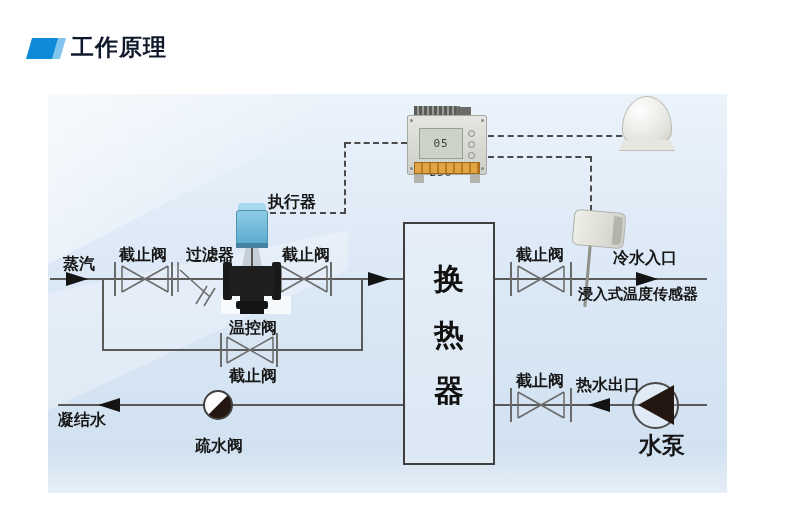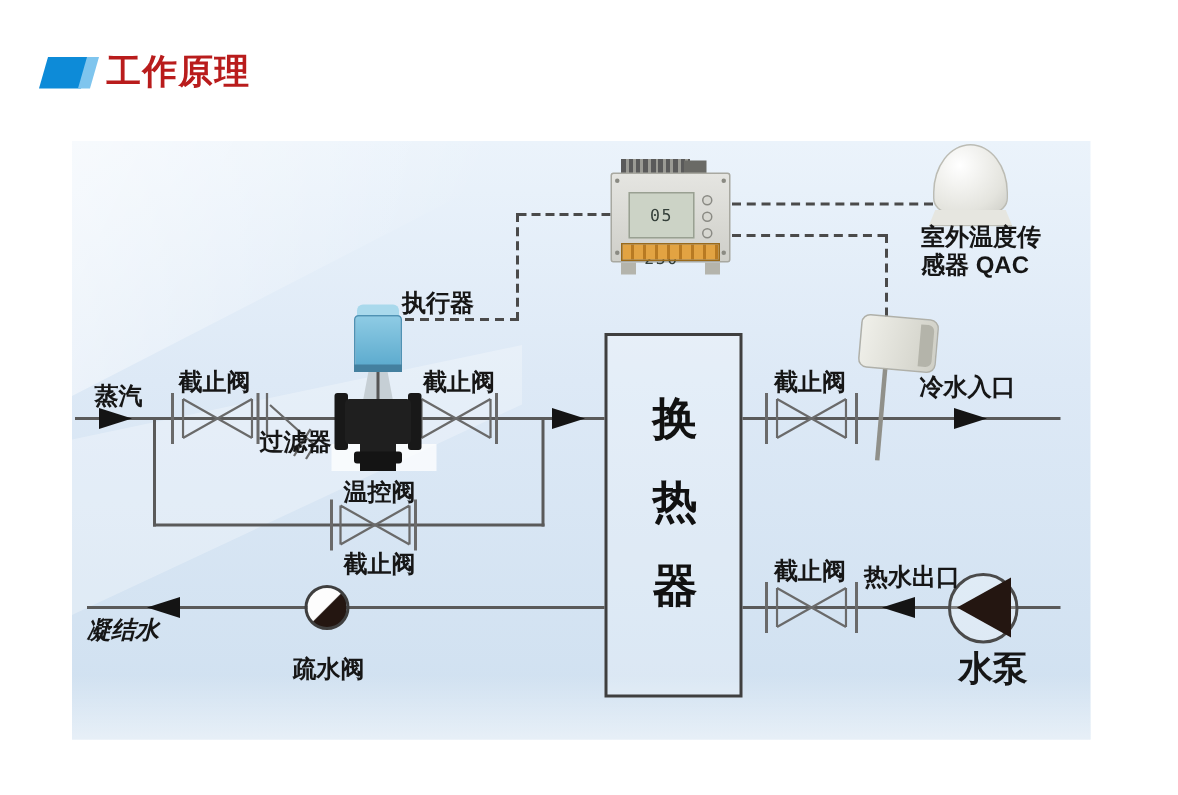--- a/index.html
+++ b/index.html
@@ -3,21 +3,21 @@
 <meta charset="utf-8">
 <style>
   html,body{margin:0;padding:0;background:#ffffff;}
   body{font-family:"Liberation Sans","DejaVu Sans",sans-serif;}
   #stage{position:relative;width:785px;height:530px;background:#ffffff;overflow:hidden;}
   .abs{position:absolute;}
 
   
   .title-icon-main{left:29px;top:38px;width:28px;height:21px;transform:skewX(-16deg);background:#0d8bd8;}
   .title-icon-slash{left:55px;top:38px;width:8px;height:21px;transform:skewX(-16deg);background:#7fc5ee;}
-  .page-title{left:71px;top:32px;font-size:23px;font-weight:700;color:#b91c1c;letter-spacing:1px;}
+  .page-title{left:71px;top:32px;font-size:23px;font-weight:700;color:#0f172a;letter-spacing:1px;}
 
   
   .panel{left:48px;top:94px;width:679px;height:399px;
          background:linear-gradient(180deg,#ebf3fb 0%,#dde9f6 40%,#cfe0f0 100%);}
   .streak-a{left:48px;top:94px;width:330px;height:170px;
             background:linear-gradient(115deg,rgba(255,255,255,.6),rgba(255,255,255,0) 70%);
             clip-path:polygon(0 0,100% 0,0 100%);}
   .streak-b{left:48px;top:230px;width:300px;height:180px;background:rgba(255,255,255,.28);
             clip-path:polygon(0 35%,100% 0,100% 22%,0 100%);}
   .streak-c{left:48px;top:450px;width:679px;height:43px;
@@ -179,24 +179,20 @@
   <div class="abs ctl-lcd">05 250</div>
   <div class="abs ctl-btn" style="left:468px;top:130px;"></div>
   <div class="abs ctl-btn" style="left:468px;top:141px;"></div>
   <div class="abs ctl-btn" style="left:468px;top:152px;"></div>
   <div class="abs ctl-strip"></div>
   <div class="abs ctl-foot" style="left:414px;top:175px;"></div>
   <div class="abs ctl-foot" style="left:470px;top:175px;"></div>
 
   <div class="abs dome"></div>
   <div class="abs dome-base"></div>
-  <div class="abs lbl" style="left:614px;top:149px;line-height:19px;">
-    <div>室外温度传</div>
-    <div>感器 QAC</div>
-  </div>
 
   <div class="abs imm-probe"></div>
   <div class="abs imm-box">
       <div class="imm-cap"></div>
     </div>
 
   <div class="abs cv-white"></div>
   <div class="abs cv-act-cap"></div>
   <div class="abs cv-act"></div>
   <div class="abs cv-act-band"></div>
@@ -208,26 +204,27 @@
   <div class="abs cv-neck"></div>
   <div class="abs cv-bflange"></div>
   <div class="abs cv-base"></div>
 
   <div class="abs trap"></div>
   <div class="abs pump-circle"></div>
   <div class="abs pump-tri"></div>
 
   <div class="abs lbl" style="left:63px;top:254px;">蒸汽</div>
   <div class="abs lbl" style="left:119px;top:245px;">截止阀</div>
-  <div class="abs lbl" style="left:173px;top:245px;margin-top:40px;">过滤器</div>
+  <div class="abs lbl" style="left:186px;top:245px;">过滤器</div>
   <div class="abs lbl" style="left:268px;top:192px;">执行器</div>
   <div class="abs lbl" style="left:282px;top:245px;">截止阀</div>
   <div class="abs lbl" style="left:229px;top:318px;text-align:center;">温控阀</div>
   <div class="abs lbl" style="left:229px;top:366px;">截止阀</div>
   <div class="abs lbl" style="left:516px;top:245px;">截止阀</div>
   <div class="abs lbl" style="left:613px;top:248px;">冷水入口</div>
+  <div class="abs lbl lbl-sm" style="left:578px;top:285px;">浸入式温度传感器</div>
   <div class="abs lbl" style="left:516px;top:371px;">截止阀</div>
   <div class="abs lbl" style="left:576px;top:375px;">热水出口</div>
   <div class="abs lbl lbl-lg" style="left:639px;top:430px;">水泵</div>
   <div class="abs lbl" style="left:195px;top:436px;">疏水阀</div>
-  <div class="abs lbl" style="left:58px;top:410px;font-style:italic;">凝结水</div>
+  <div class="abs lbl" style="left:58px;top:410px;">凝结水</div>
 
 </div>
 
 </body></html>

